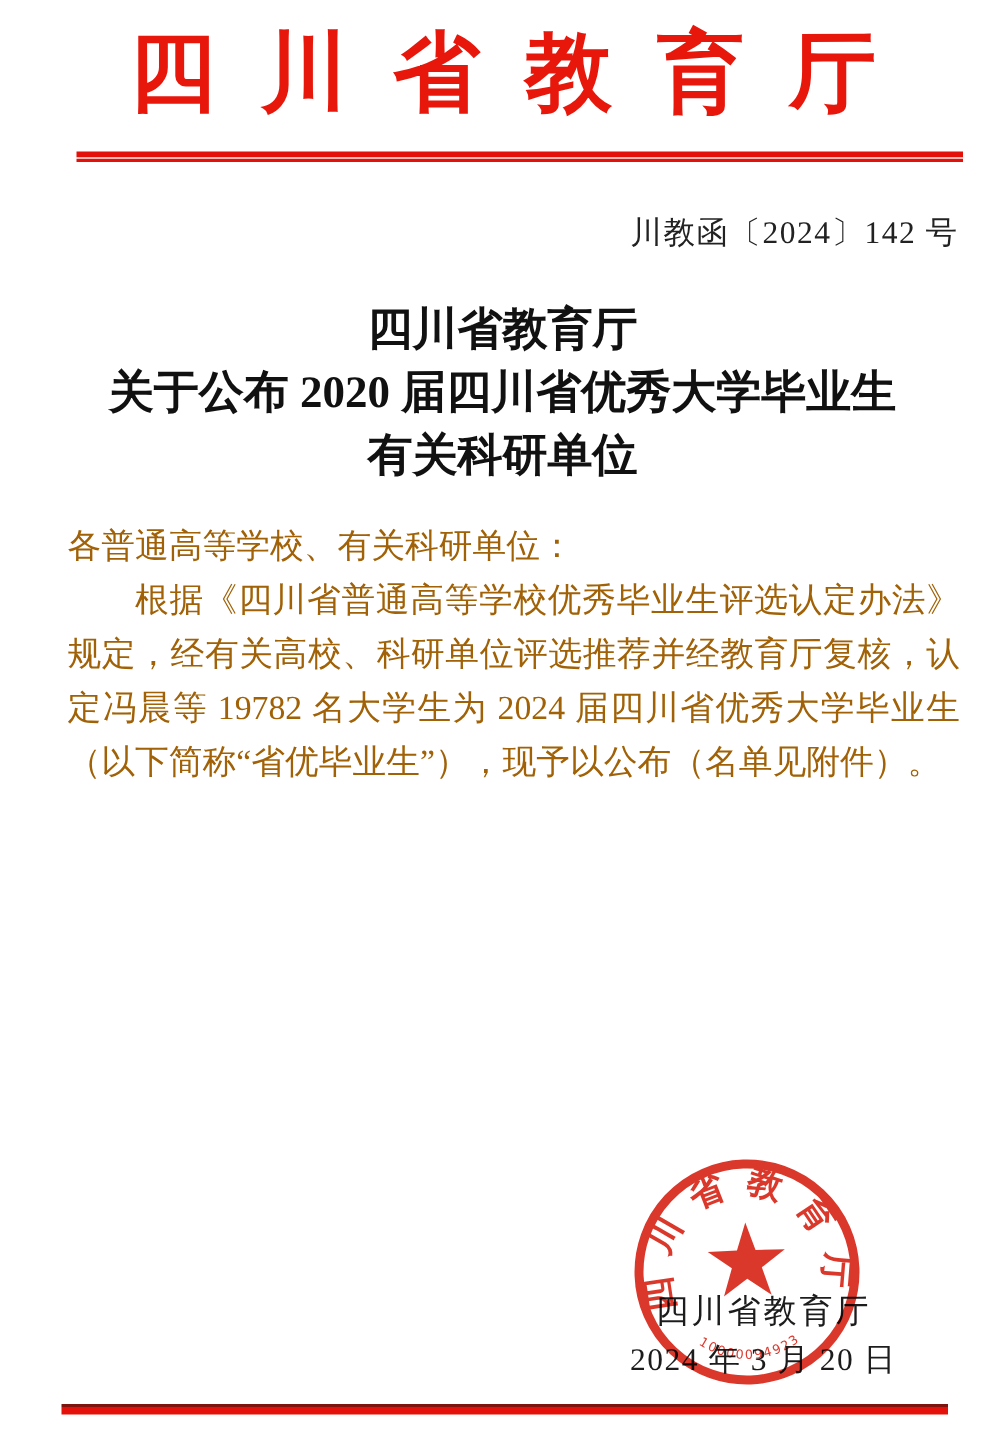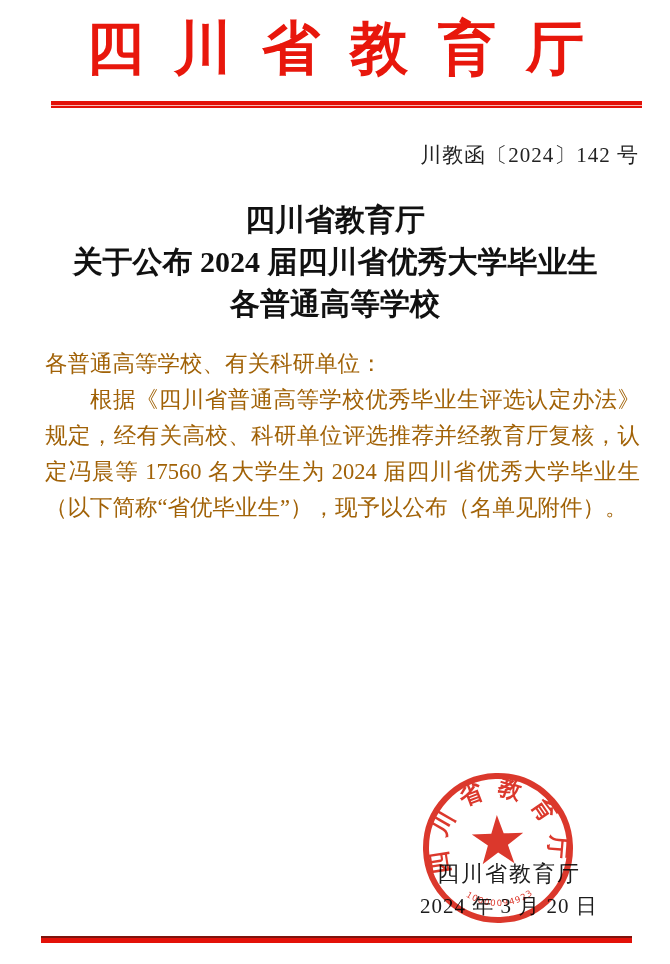--- a/index.html
+++ b/index.html
@@ -141,27 +141,27 @@
 <div class="page">
 
   <div class="letterhead">四川省教育厅</div>
 
   <div class="red-rule-top"></div>
 
   <div class="doc-number">川教函〔2024〕142 号</div>
 
   <div class="title-block">
     <div class="t-line">四川省教育厅</div>
-    <div class="t-line">关于公布 2024 届四川省优秀大学毕业生</div>
-    <div class="t-line">各普通高等学校</div>
+    <div class="t-line">关于公布 2020 届四川省优秀大学毕业生</div>
+    <div class="t-line">有关科研单位</div>
   </div>
 
   <div class="body-block">
     <p class="salutation">各普通高等学校、有关科研单位：</p>
-    <p class="para">根据《四川省普通高等学校优秀毕业生评选认定办法》规定，经有关高校、科研单位评选推荐并经教育厅复核，认定冯晨等 17560 名大学生为 2024 届四川省优秀大学毕业生（以下简称“省优毕业生”），现予以公布（名单见附件）。</p>
+    <p class="para">根据《四川省普通高等学校优秀毕业生评选认定办法》规定，经有关高校、科研单位评选推荐并经教育厅复核，认定冯晨等 19782 名大学生为 2024 届四川省优秀大学毕业生（以下简称“省优毕业生”），现予以公布（名单见附件）。</p>
   </div>
 
   <div class="signature">四川省教育厅</div>
 
   <div class="date">2024 年 3 月 20 日</div>
 
   <div class="seal">
     <svg viewBox="0 0 190 190" xmlns="http://www.w3.org/2000/svg">
       <circle cx="95" cy="95" r="72" fill="none" stroke="#d9291c" stroke-width="6"></circle>
       <polygon fill="#d9291c" points="95,62 101.2,80.5 120.7,80.7 105.0,92.2 110.9,110.8 95,99.5 79.1,110.8 85.0,92.2 69.3,80.7 88.8,80.5"></polygon>

